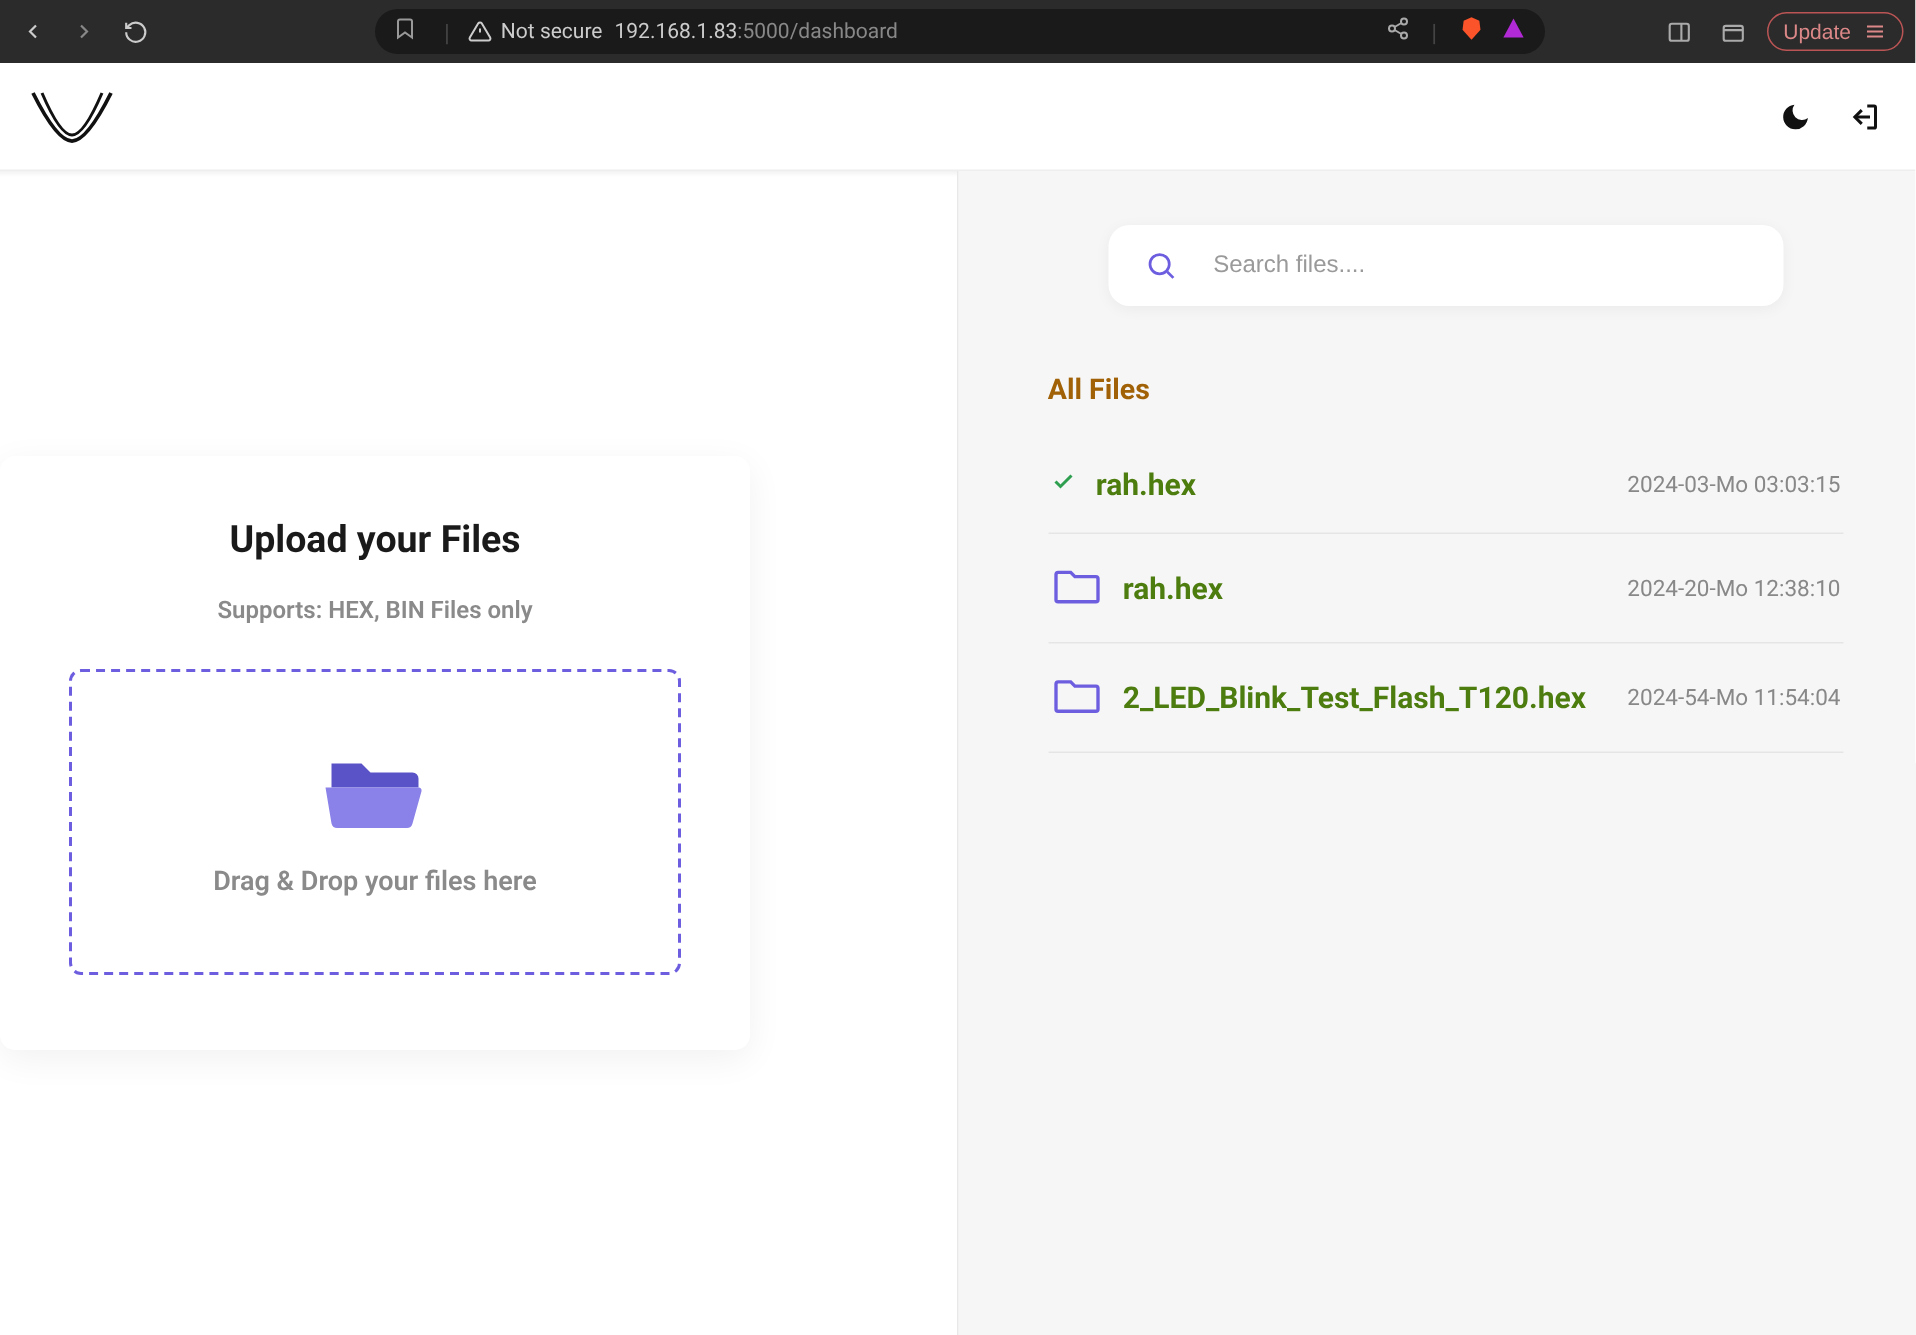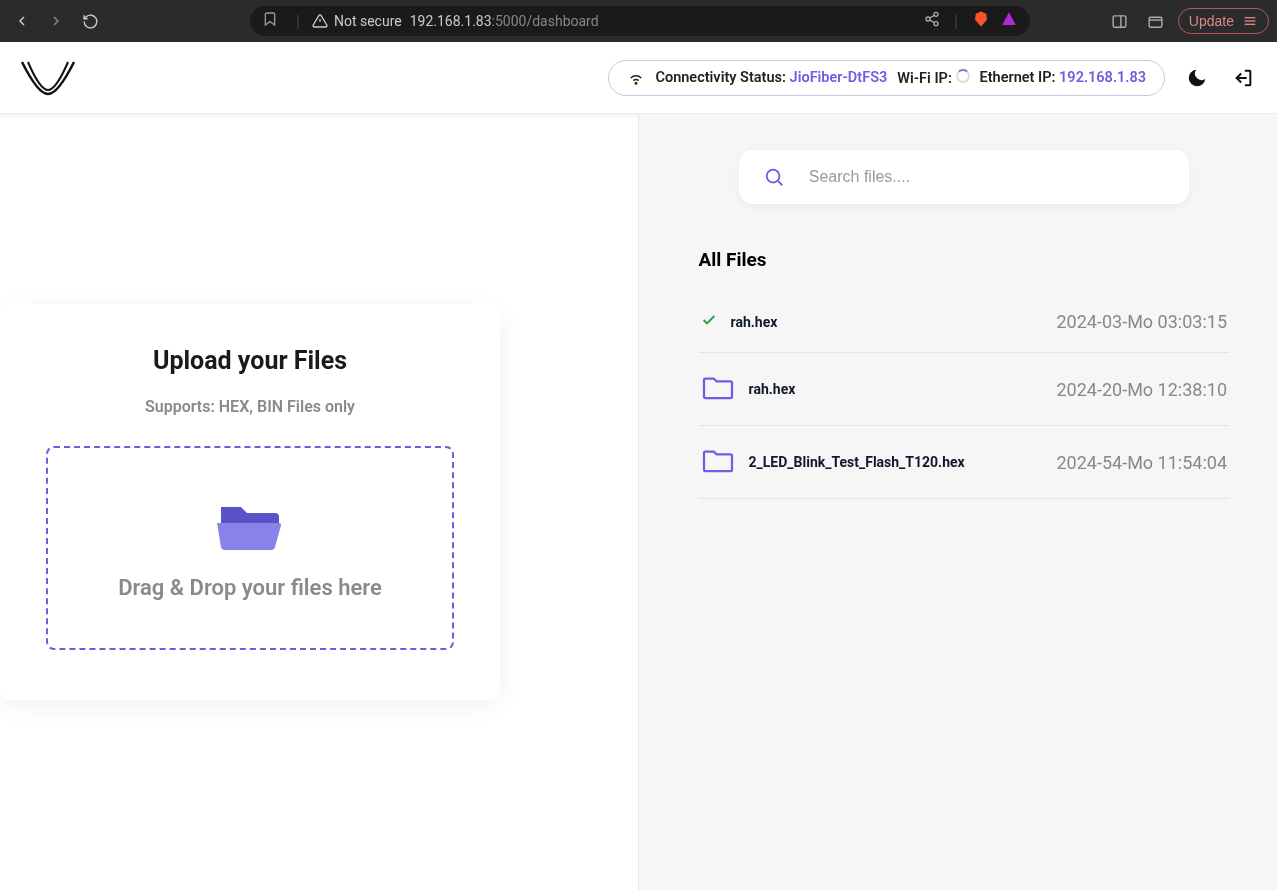--- a/index.html
+++ b/index.html
@@ -36,32 +36,32 @@
 .main { display: flex; height: calc(100% - 114px); }
 .left-pane { width: 50%; border-right: 1px solid #e8e8e8; display: flex; align-items: center; justify-content: flex-start; background: #fff; position: relative; }
 .left-pane::before { content: ""; position: absolute; top:0; left:0; right:0; height:4px; background: linear-gradient(#f2f2f2, transparent); }
 .right-pane { width: 50%; background: #f6f6f7; padding: 36px 48px 27px 60px; }
 
 .upload-card { background: #fff; border-radius: 10px; box-shadow: 0 6px 24px rgba(0,0,0,0.06); padding: 42px 46px 50px; width: 500px; }
 .upload-title { font-size: 25px; font-weight: 700; text-align: center; color: #1a1a1a; margin-bottom: 22px; }
 .upload-sub { text-align: center; color: #8a8a8a; font-size: 16px; font-weight: 600; margin-bottom: 30px; }
 .dropzone { border: 2px dashed #6d5ee0; border-radius: 8px; height: 204px; display: flex; flex-direction: column; align-items: center; justify-content: center; gap: 24px; }
 .folder-icon { width: 70px; height: 54px; }
-.drop-text { color: #8a8a8a; font-weight: 600; font-size: 22px; }
+.drop-text { color: #8a8a8a; font-weight: 600; font-size: 18px; }
 
 .search-box { background: #fff; border-radius: 14px; box-shadow: 0 2px 10px rgba(0,0,0,0.05); height: 54px; display: flex; align-items: center; padding: 0 24px; gap: 24px; width: 450px; margin: 0 auto; }
 .search-box input { border: none; outline: none; font-size: 16px; color: #333; flex: 1; background: transparent; }
 .search-box input::placeholder { color: #9a9a9a; }
-.section-title { font-size: 19px; font-weight: 700; color: #000000; margin: 44px 0 20px 0; }
+.section-title { font-size: 19px; font-weight: 700; color: #a16207; margin: 44px 0 20px 0; }
 .file-list { display: flex; flex-direction: column; }
 .file-row { display: flex; align-items: center; justify-content: space-between; padding: 20px 2px; border-bottom: 1px solid #e5e5e5; }
 .file-left { display: flex; align-items: center; gap: 14px; }
 .file-left svg { flex-shrink: 0; }
-.file-name { font-weight: 700; font-size: 14px; color: #0f172a; }
-.file-date { color: #888; font-size: 18px; }
+.file-name { font-weight: 700; font-size: 20px; color: #4d7c0f; }
+.file-date { color: #888; font-size: 15px; text-align: center; }
 </style>
 </head>
 <body>
 
 <div class="browser-bar">
   <div class="nav-btn enabled">
     <svg width="16" height="16" viewBox="0 0 24 24" fill="none" stroke="currentColor" stroke-width="2.2">
         <polyline points="15 18 9 12 15 6"></polyline>
       </svg>
   </div>
@@ -143,30 +143,20 @@
   </div>
 </div>
 
 <div class="app-header">
   <svg class="logo" viewBox="0 0 56 40">
     <path d="M2 4 Q 18 36 28 36 Q 38 36 54 4" fill="none" stroke="#111" stroke-width="2.5"></path>
     <path d="M8 4 Q 20 32 28 32" fill="none" stroke="#111" stroke-width="2"></path>
     <path d="M48 4 Q 36 32 28 32" fill="none" stroke="#111" stroke-width="2"></path>
   </svg>
   <div class="header-right">
-    <div class="status-pill">
-      <svg width="18" height="18" viewBox="0 0 24 24" fill="none" stroke="#222" stroke-width="2">
-          <path d="M5 12a10 10 0 0 1 14 0"></path>
-          <path d="M8.5 15.5a5 5 0 0 1 7 0"></path>
-          <circle cx="12" cy="19" r="1" fill="#222"></circle>
-        </svg>
-      <span><b>Connectivity Status:</b> <span class="purple">JioFiber-DtFS3</span></span>
-      <span><b>Wi-Fi IP:</b> <span class="spinner"></span></span>
-      <span><b>Ethernet IP:</b> <span class="purple">192.168.1.83</span></span>
-    </div>
     <div class="moon-btn">
       <svg width="22" height="22" viewBox="0 0 24 24" fill="#111">
           <path d="M21 12.79A9 9 0 1 1 11.21 3 7 7 0 0 0 21 12.79z"></path>
         </svg>
     </div>
     <div class="exit-btn">
       <svg width="22" height="22" viewBox="0 0 24 24" fill="none" stroke="#111" stroke-width="2.2">
           <path d="M14 4h5a1 1 0 0 1 1 1v14a1 1 0 0 1-1 1h-5"></path>
           <polyline points="10 17 5 12 10 7"></polyline>
           <line x1="5" y1="12" x2="16" y2="12"></line>

